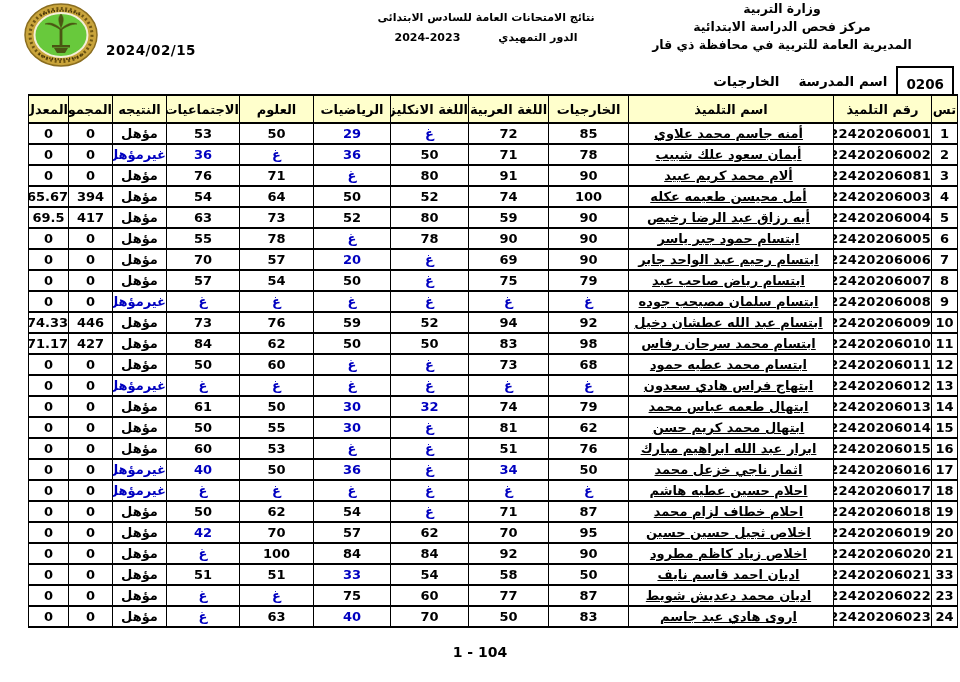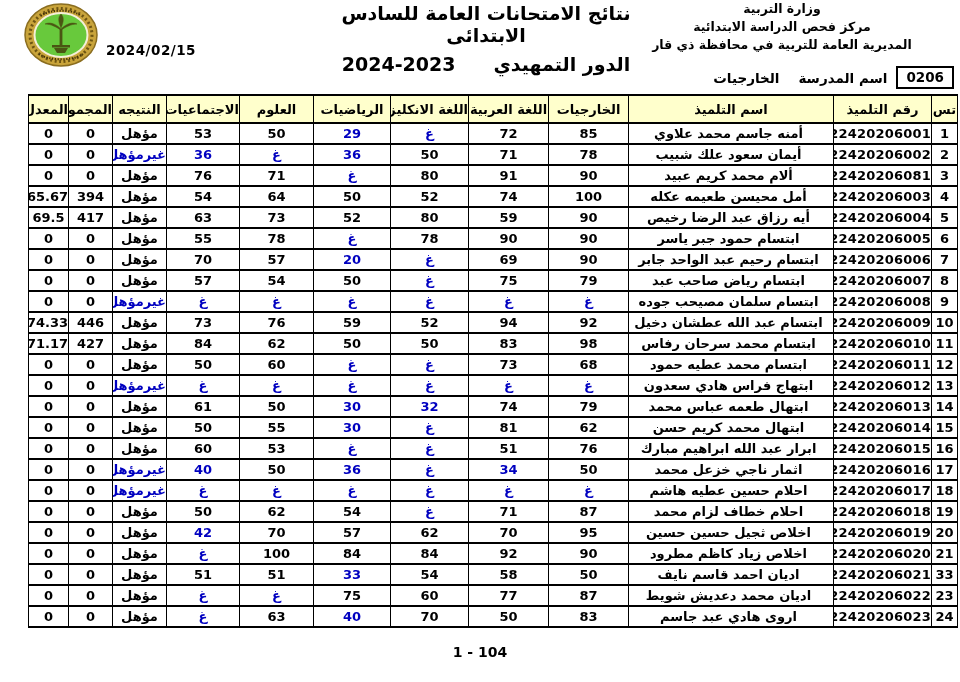--- a/index.html
+++ b/index.html
@@ -3,42 +3,42 @@
 <meta charset="utf-8">
 <style>
   * { margin:0; padding:0; box-sizing:border-box; }
   html,body { width:960px; height:682px; background:#ffffff; overflow:hidden; }
   body { font-family:"DejaVu Sans", sans-serif; font-weight:bold; color:#000; position:relative; }
 
   
   .top-header { position:absolute; top:0; left:0; width:960px; height:92px; }
   .ministry { position:absolute; top:0; right:8px; width:340px; text-align:center;
               font-size:12.5px; line-height:1.45; }
-  .exam-title { position:absolute; top:2px; left:330px; width:312px; text-align:center; font-size:19px; }
+  .exam-title { position:absolute; top:11px; left:330px; width:312px; text-align:center; font-size:11px; }
   .exam-line2 { margin-top:7px; display:flex; flex-direction:row; justify-content:center; gap:38px; direction:rtl; }
   .logo { position:absolute; top:3px; left:24px; width:74px; height:64px; }
   .date { position:absolute; top:42px; left:106px; font-size:13.5px; letter-spacing:0.5px; }
 
   
   .school-line { position:absolute; top:66px; right:6px; direction:rtl; display:flex;
                  align-items:center; gap:9px; font-size:13.5px; }
-  .school-code { border:2px solid #000; padding:1px 8px 2px 8px; font-size:13.5px; background:#fff; }
+  .school-code { border:2px solid #000; padding:8px 8px 2px 8px; font-size:13.5px; background:#fff; }
   .school-name { margin-right:10px;text-align:right; }
 
   
   table.results { position:absolute; top:94px; left:28px; width:929px; border-collapse:collapse;
                   table-layout:fixed; direction:rtl; }
   table.results th, table.results td {
       border-top:2px solid #000; border-bottom:2px solid #000;
       border-right:1px solid #000; border-left:1px solid #000;
       text-align:center; vertical-align:middle; overflow:hidden; white-space:nowrap;
   }
   table.results th { background:#FFFFCC; height:28px; font-size:13px; font-weight:bold; }
   table.results td { height:21px; font-size:13px; font-weight:bold; background:#fff; }
-  td.cell-name { text-align:right; padding-right:5px; font-size:12px; }
+  td.cell-name { text-align:right; padding-right:5px; font-size:12px;text-decoration:underline; }
   td.cell-id   { font-size:13.5px; letter-spacing:0.2px; }
   td.cell-seq  { font-size:12.5px; }
   td.cell-result { font-size:10.5px; }
   td.fail { background:var(--hl); color:var(--failtxt); }
 
   
   .footer { position:absolute; top:644px; left:0; width:960px; text-align:center; font-size:14px; }
 </style>
 </head>
 <body style="--hl: #8FD7B3; --failtxt: #0000C0;">

